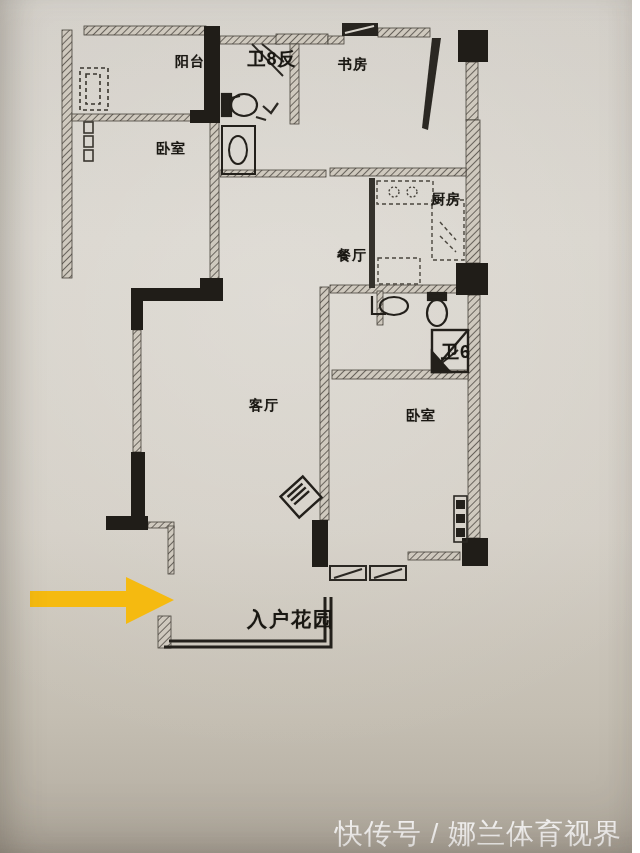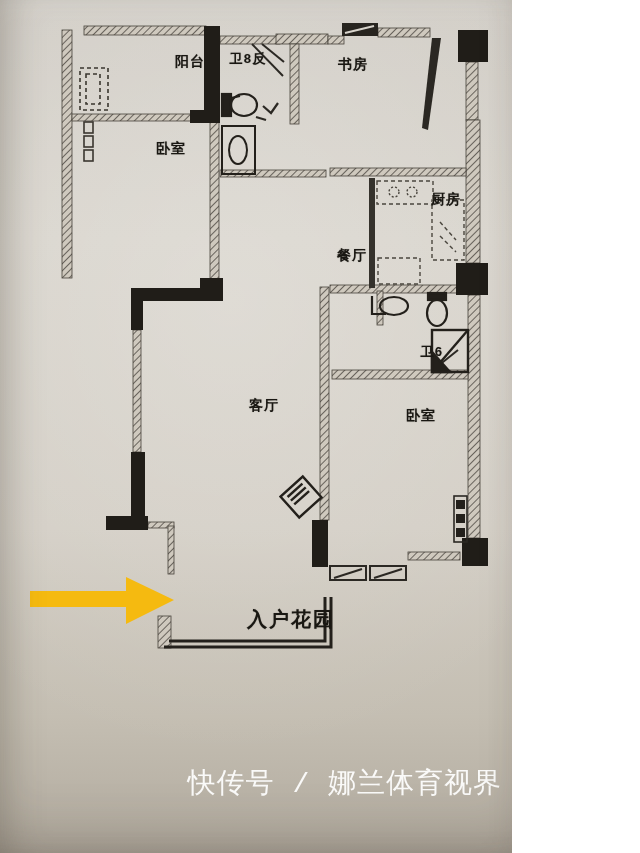--- a/index.html
+++ b/index.html
@@ -1,48 +1,48 @@
 <!DOCTYPE html>
 <html><head>
 <meta charset="utf-8">
 <style>
   html,body{margin:0;padding:0;}
   .photo{
     position:relative;
-    width:512px;height:853px;
+    width:632px;height:853px;
     overflow:hidden;
     background:
       radial-gradient(140% 90% at 45% 35%, rgba(255,255,255,0.20), rgba(0,0,0,0) 60%),
       linear-gradient(180deg,#d2cec7 0%, #d8d4cc 28%, #d3cec5 62%, #c4beb2 84%, #b1aa9e 100%);
-    font-family:Liberation Mono, monospace;
+    font-family:Liberation Sans, sans-serif;
   }
   .photo::after{ 
     content:"";position:absolute;inset:0;pointer-events:none;
     box-shadow:
       inset 26px 0 40px -22px rgba(70,62,50,0.30),
       inset -14px 0 34px -24px rgba(70,62,50,0.18),
       inset 0 -36px 60px -30px rgba(60,52,42,0.28),
       inset 0 18px 40px -30px rgba(255,255,255,0.35);
   }
   svg.plan{position:absolute;left:0;top:0;}
   .room-label{
     position:absolute;
     transform:translate(-50%,-50%);
     color:#191712;
     font-weight:700;
     font-size:14px;
     letter-spacing:1px;
     white-space:nowrap;
     text-shadow:0 0 1px rgba(25,23,18,0.35);
   }
-  .room-label.small{font-size:13px;}
+  .room-label.small{font-size:18px;margin-left:24px;}
   .room-label.wide{font-size:20px;letter-spacing:2px;}
   .watermark{
     position:absolute;
-    right:10px;top:764px;
+    right:10px;top:815px;
     font-size:28px;
     letter-spacing:1px;
     color:rgba(255,255,255,0.93);
     font-weight:400;
     white-space:nowrap;
     margin-left:46px;
   }
 </style>
 </head>
 <body>

